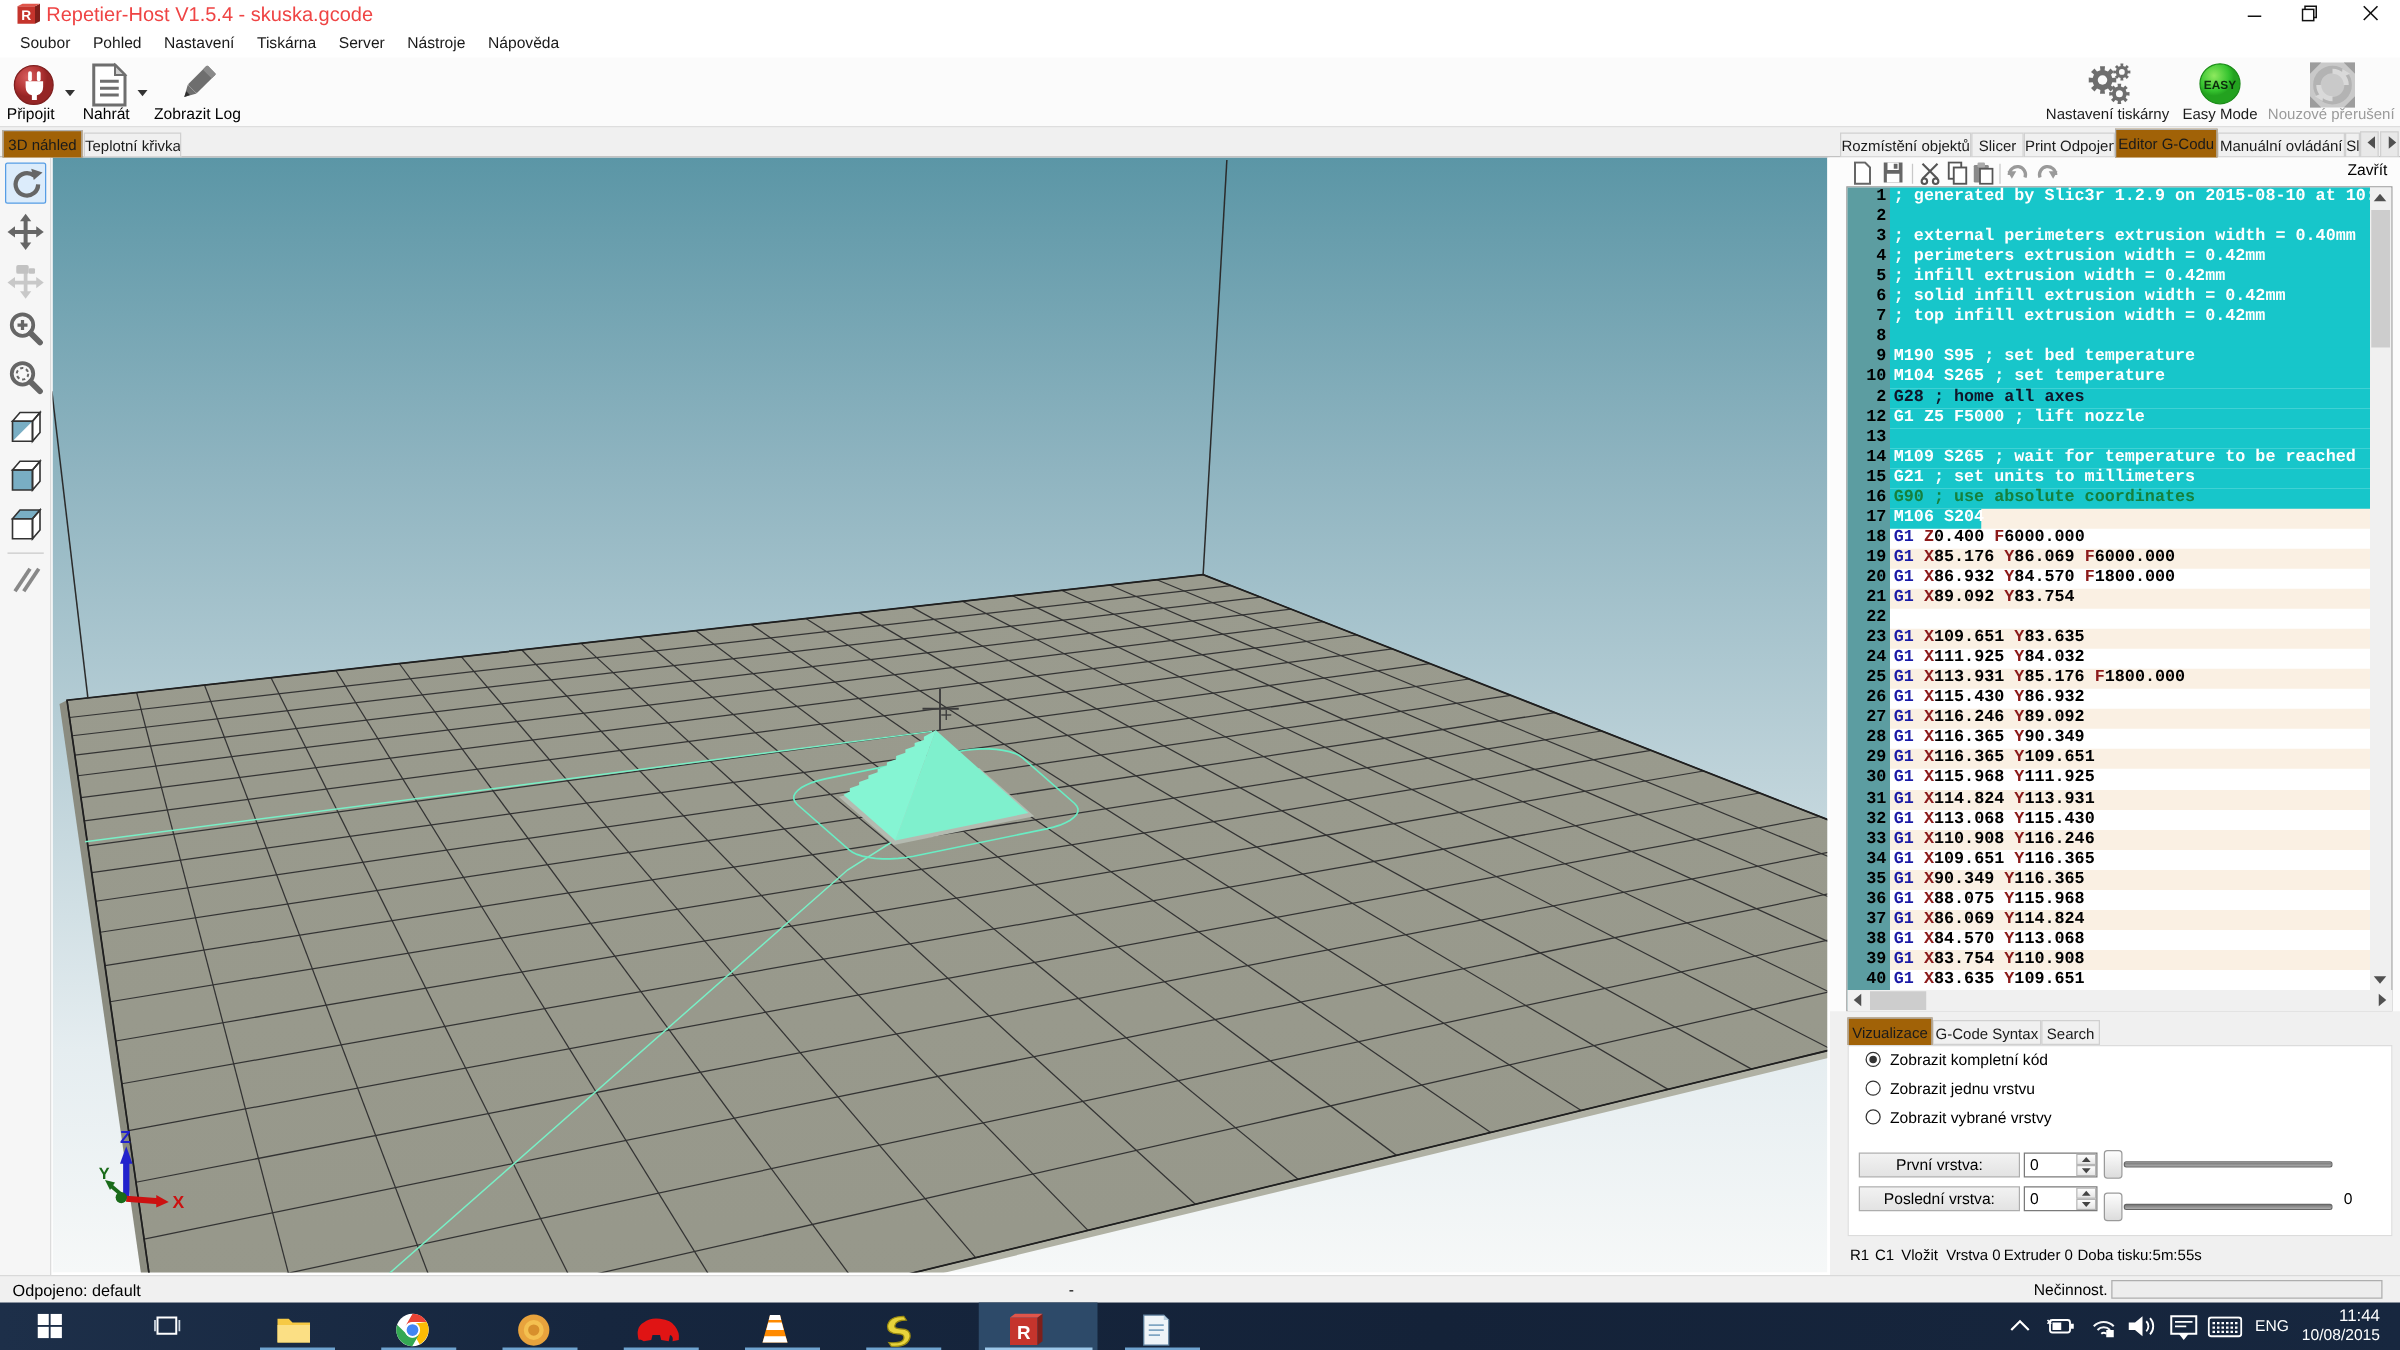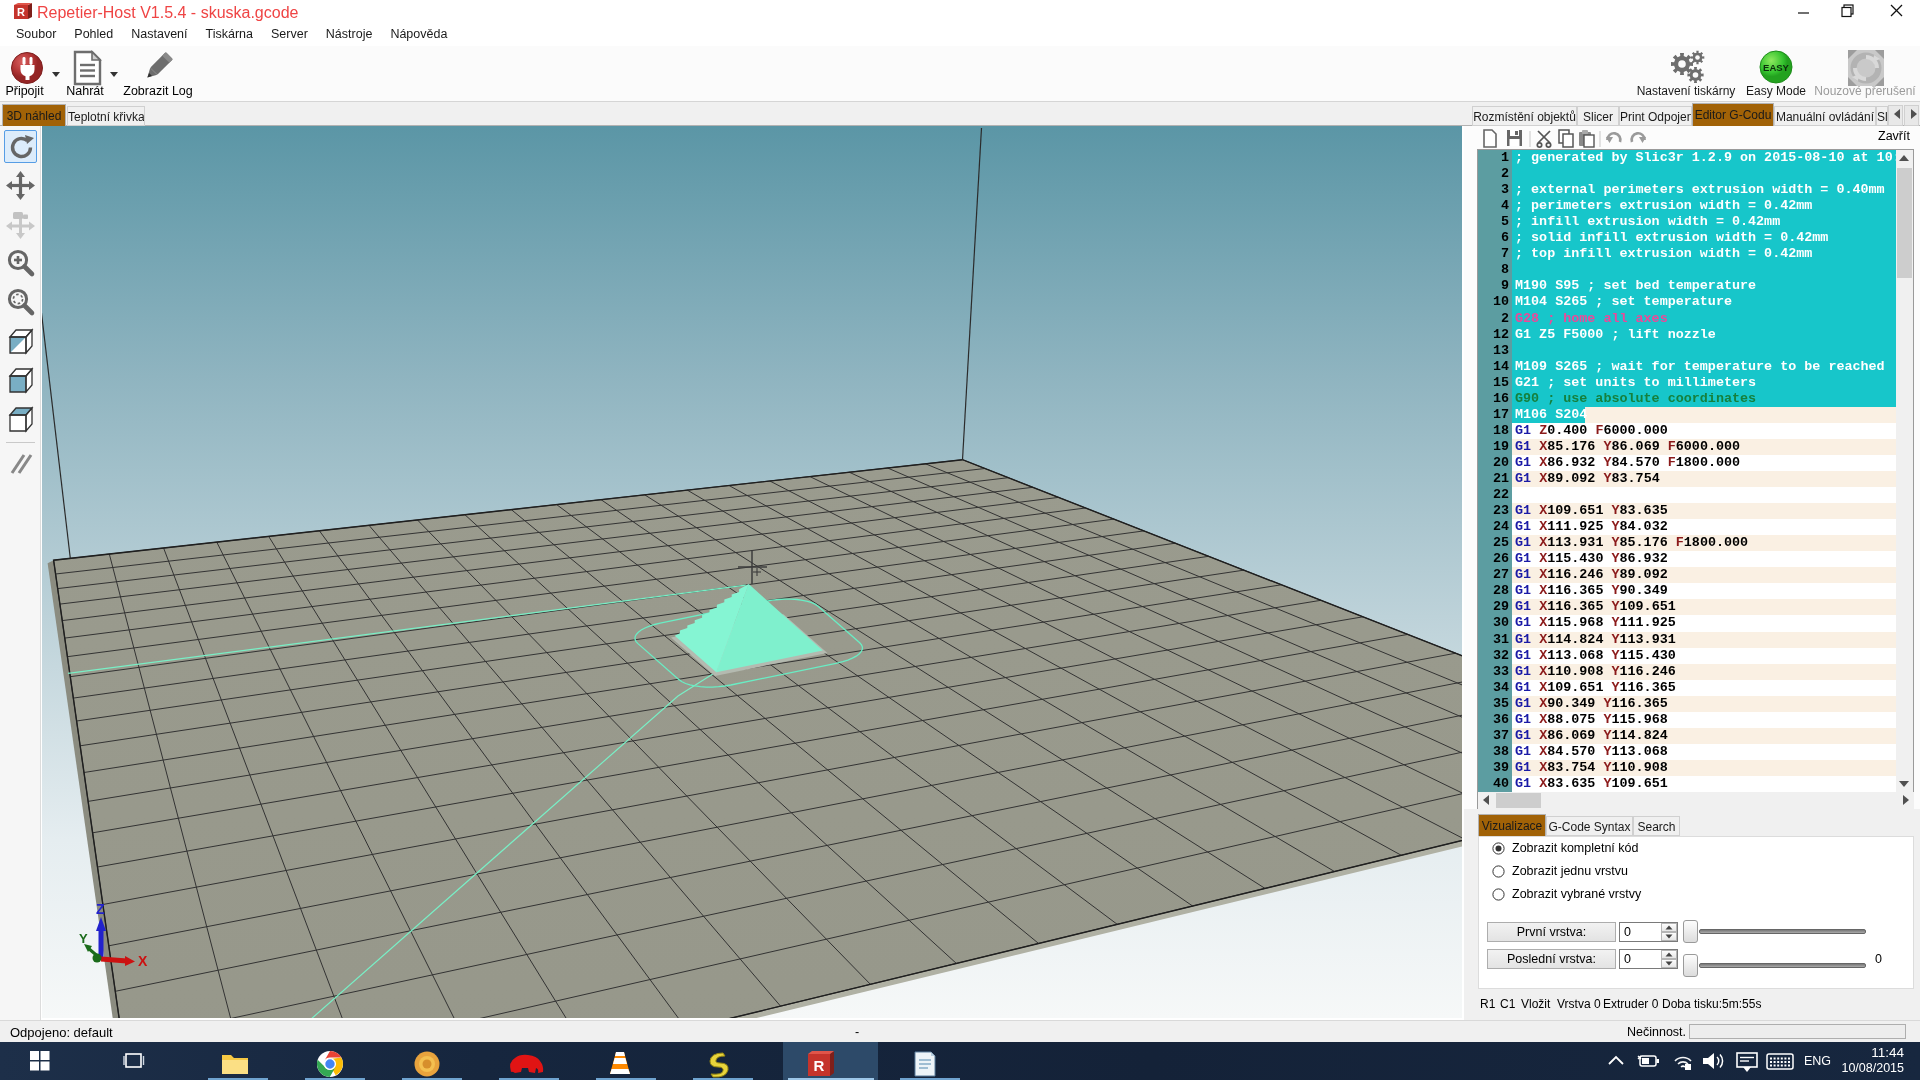--- a/index.html
+++ b/index.html
@@ -379,21 +379,21 @@
       <div style="position:absolute;left:1512px;top:262.35px;width:384px;height:16.75px;background:#17c6ca"></div>
       <div class="gut" style="top:262.35px">8</div>
       <div style="position:absolute;left:1512px;top:278.40px;width:384px;height:16.75px;background:#17c6ca"></div>
       <div class="gut" style="top:278.40px">9</div>
       <div class="code" style="top:278.40px"><span style="color:#fff">M190 S95 ; set bed temperature</span></div>
       <div style="position:absolute;left:1512px;top:294.45px;width:384px;height:16.75px;background:#17c6ca"></div>
       <div class="gut" style="top:294.45px">10</div>
       <div class="code" style="top:294.45px"><span style="color:#fff">M104 S265 ; set temperature</span></div>
       <div style="position:absolute;left:1512px;top:310.50px;width:384px;height:16.75px;background:#17c6ca"></div>
       <div class="gut" style="top:310.50px">2</div>
-      <div class="code" style="top:310.50px"><span style="color:#ec4899">G28 ; home all axes</span></div>
+      <div class="code" style="top:310.50px"><span style="color:#0f172a">G28 ; home all axes</span></div>
       <div style="position:absolute;left:1512px;top:326.55px;width:384px;height:16.75px;background:#17c6ca"></div>
       <div class="gut" style="top:326.55px">12</div>
       <div class="code" style="top:326.55px"><span style="color:#fff">G1 Z5 F5000 ; lift nozzle</span></div>
       <div style="position:absolute;left:1512px;top:342.60px;width:384px;height:16.75px;background:#17c6ca"></div>
       <div class="gut" style="top:342.60px">13</div>
       <div style="position:absolute;left:1512px;top:358.65px;width:384px;height:16.75px;background:#17c6ca"></div>
       <div class="gut" style="top:358.65px">14</div>
       <div class="code" style="top:358.65px"><span style="color:#fff">M109 S265 ; wait for temperature to be reached</span></div>
       <div style="position:absolute;left:1512px;top:374.70px;width:384px;height:16.75px;background:#17c6ca"></div>
       <div class="gut" style="top:374.70px">15</div>

